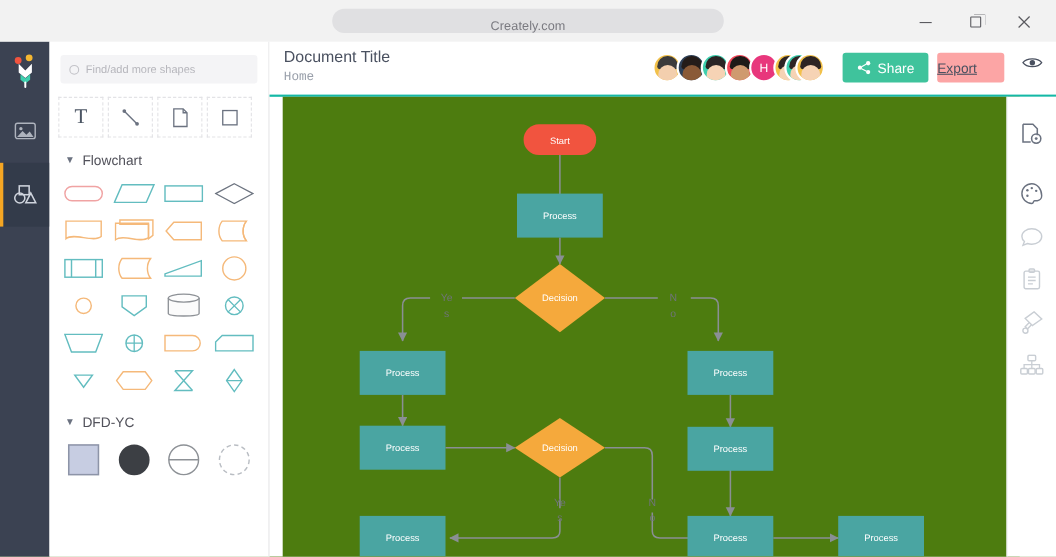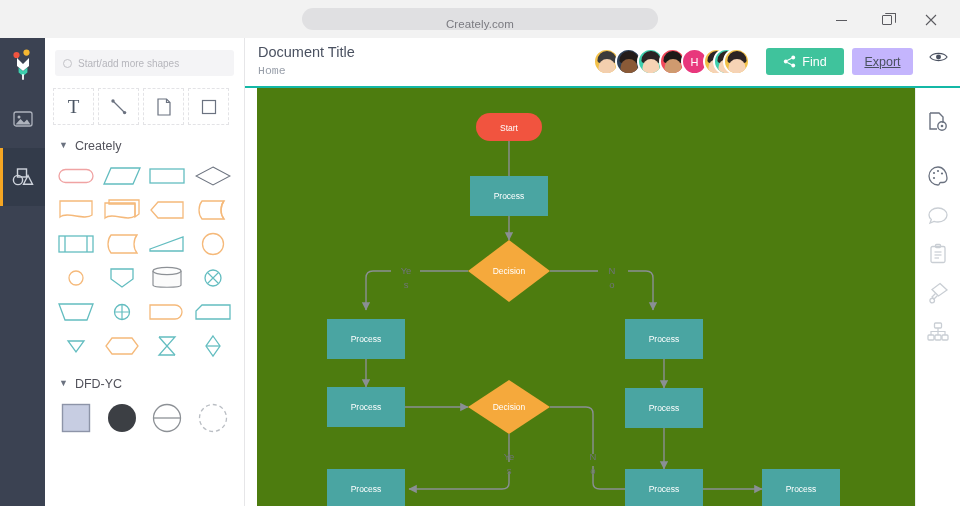--- a/index.html
+++ b/index.html
@@ -108,22 +108,22 @@
   .av-hair { position:absolute; left:50%; top:1px; transform:translateX(-50%); width:19px; height:12px; border-radius:10px 10px 3px 3px; }
 
   #share-btn {
     position: absolute; right: 116px; top: 10px; width: 78px; height: 27px;
     background: #3fc39c; border-radius: 3px; color: #fff;
     display: flex; align-items: center; justify-content: center; gap: 6px;
     font-size: 12.5px;
   }
   #export-btn {
     position: absolute; right: 47px; top: 10px; width: 61px; height: 27px;
-    background: #c4b5fd; border-radius: 3px; color: #4a5160;
-    display: flex; align-items: center; justify-content: center; font-size: 12.5px; text-decoration: underline;
+    background: #fca5a5; border-radius: 3px; color: #4a5160;
+    display: flex; align-items: center; font-size: 12.5px; text-decoration: underline;
   }
   #eye-btn { position: absolute; right: 12px; top: 12px; color:#4a5160; }
 
   
   #canvas {
     position: absolute; top: 88px; left: 257px; width: 670px; height: 418px;
     background: #4d7c0f; overflow: hidden;
   }
   #canvas svg { position: absolute; left: 0; top: 0; }
   .node-label {
@@ -188,21 +188,21 @@
       <circle cx="7" cy="14" r="4.6" fill="none" stroke="#cfd4dd" stroke-width="1.4"></circle>
       <path d="M17 9.5 L21.5 18.3 L12.5 18.3 Z" fill="none" stroke="#cfd4dd" stroke-width="1.4"></path>
     </svg>
   </div>
 </div>
 
 <div id="panel">
 
   <div id="search-box">
     <span class="mag"></span>
-    <span id="search-text">Start/add more shapes</span>
+    <span id="search-text">Find/add more shapes</span>
   </div>
 
   <div id="tool-row">
     <div class="tool-cell">
       <span class="glyph-T">T</span>
     </div>
     <div class="tool-cell">
       <svg width="20" height="20" viewBox="0 0 20 20">
         <line x1="4.5" y1="4.5" x2="15" y2="15" stroke="#6b7280" stroke-width="1.3"></line>
         <circle cx="4" cy="4" r="1.7" fill="#6b7280"></circle>
@@ -217,21 +217,21 @@
     </div>
     <div class="tool-cell">
       <svg width="18" height="18" viewBox="0 0 18 18">
         <rect x="2.5" y="2.5" width="13" height="13" fill="none" stroke="#6b7280" stroke-width="1.2"></rect>
       </svg>
     </div>
   </div>
 
   <div class="section-head">
     <span class="chev">▼</span>
-    <span>Creately</span>
+    <span>Flowchart</span>
   </div>
 
   <div class="shape-grid">
     <div class="shape-cell">
       <svg width="36" height="18" viewBox="0 0 36 18">
           <rect x="1" y="2.5" width="34" height="13" rx="6.5" fill="none" stroke="#f0a3a3" stroke-width="1.3"></rect>
         </svg>
       </div>
     <div class="shape-cell">
       <svg width="38" height="20" viewBox="0 0 38 20">
@@ -433,21 +433,21 @@
       </div>
   </div>
 
   <div id="share-btn">
     <svg width="13" height="13" viewBox="0 0 14 14">
       <circle cx="11" cy="2.7" r="2.1" fill="#fff"></circle>
       <circle cx="11" cy="11.3" r="2.1" fill="#fff"></circle>
       <circle cx="3" cy="7" r="2.1" fill="#fff"></circle>
       <path d="M4.6 6 L9.4 3.5 M4.6 8 L9.4 10.5" stroke="#fff" stroke-width="1.1"></path>
     </svg>
-    <span>Find</span>
+    <span>Share</span>
   </div>
 
   <div id="export-btn">
     <span>Export</span>
   </div>
 
   <div id="eye-btn">
     <svg width="19" height="14" viewBox="0 0 20 14">
       <path d="M1 7 C4.5 2 15.5 2 19 7 C15.5 12 4.5 12 1 7 Z" fill="none" stroke="#4a5160" stroke-width="1.2"></path>
       <circle cx="10" cy="7" r="2.6" fill="#4a5160"></circle>

